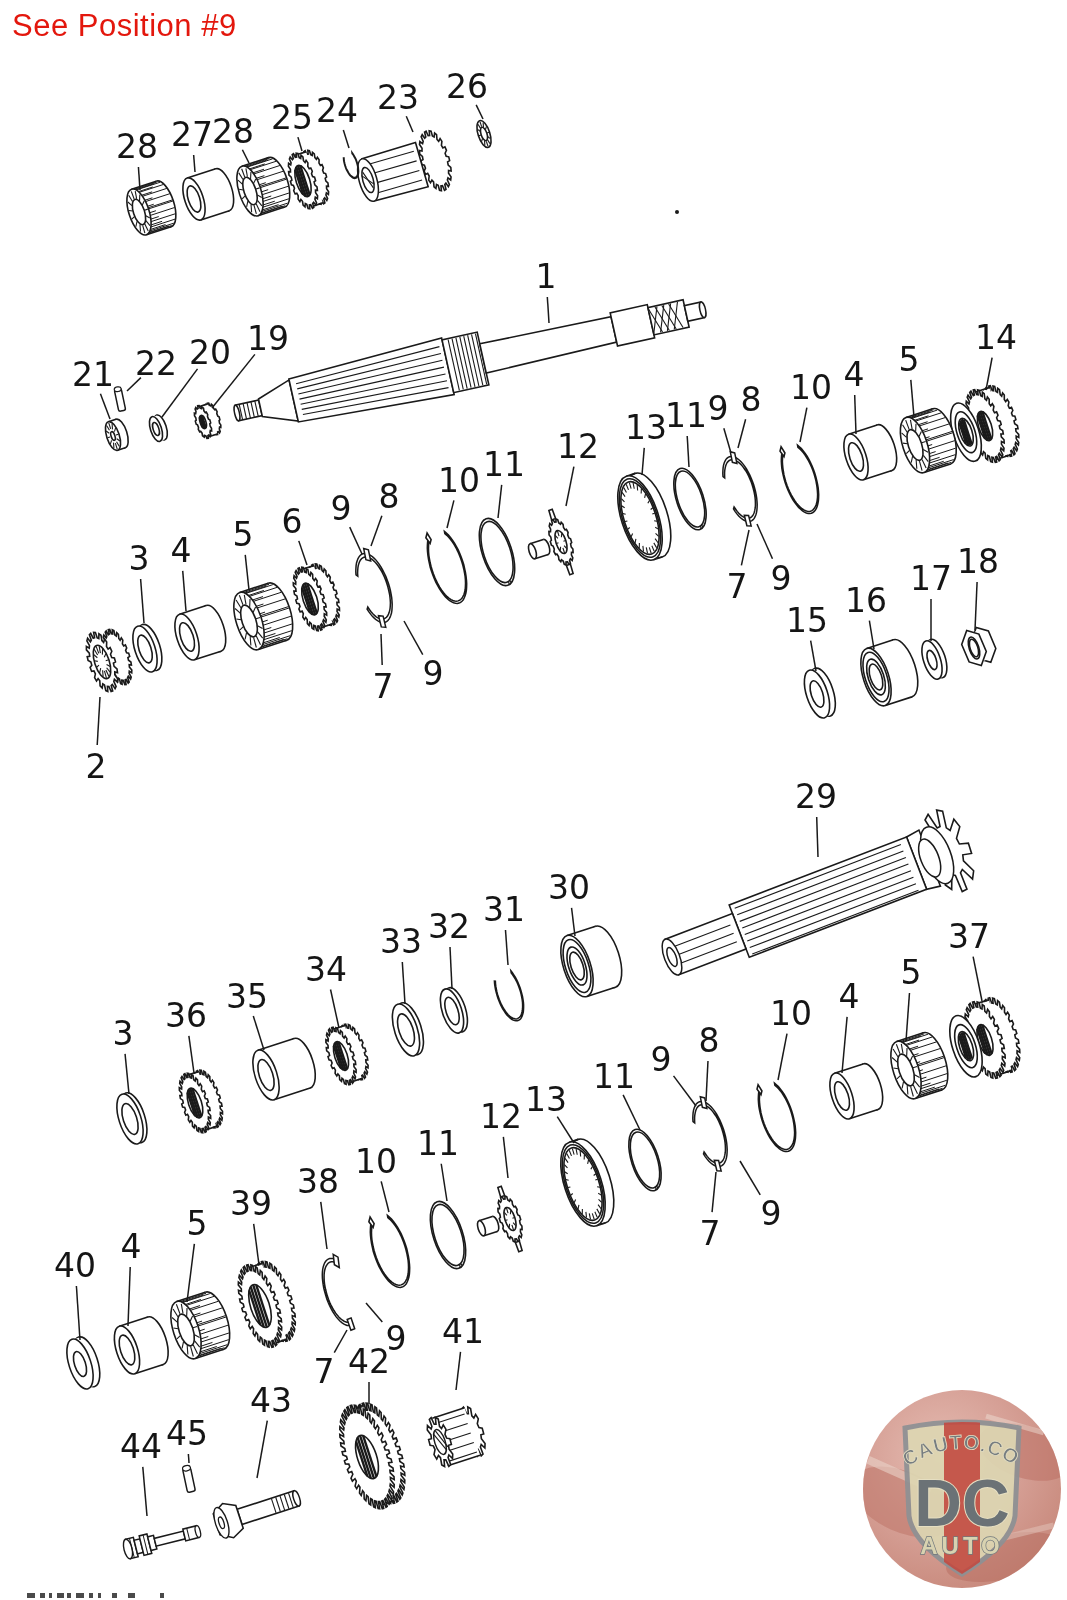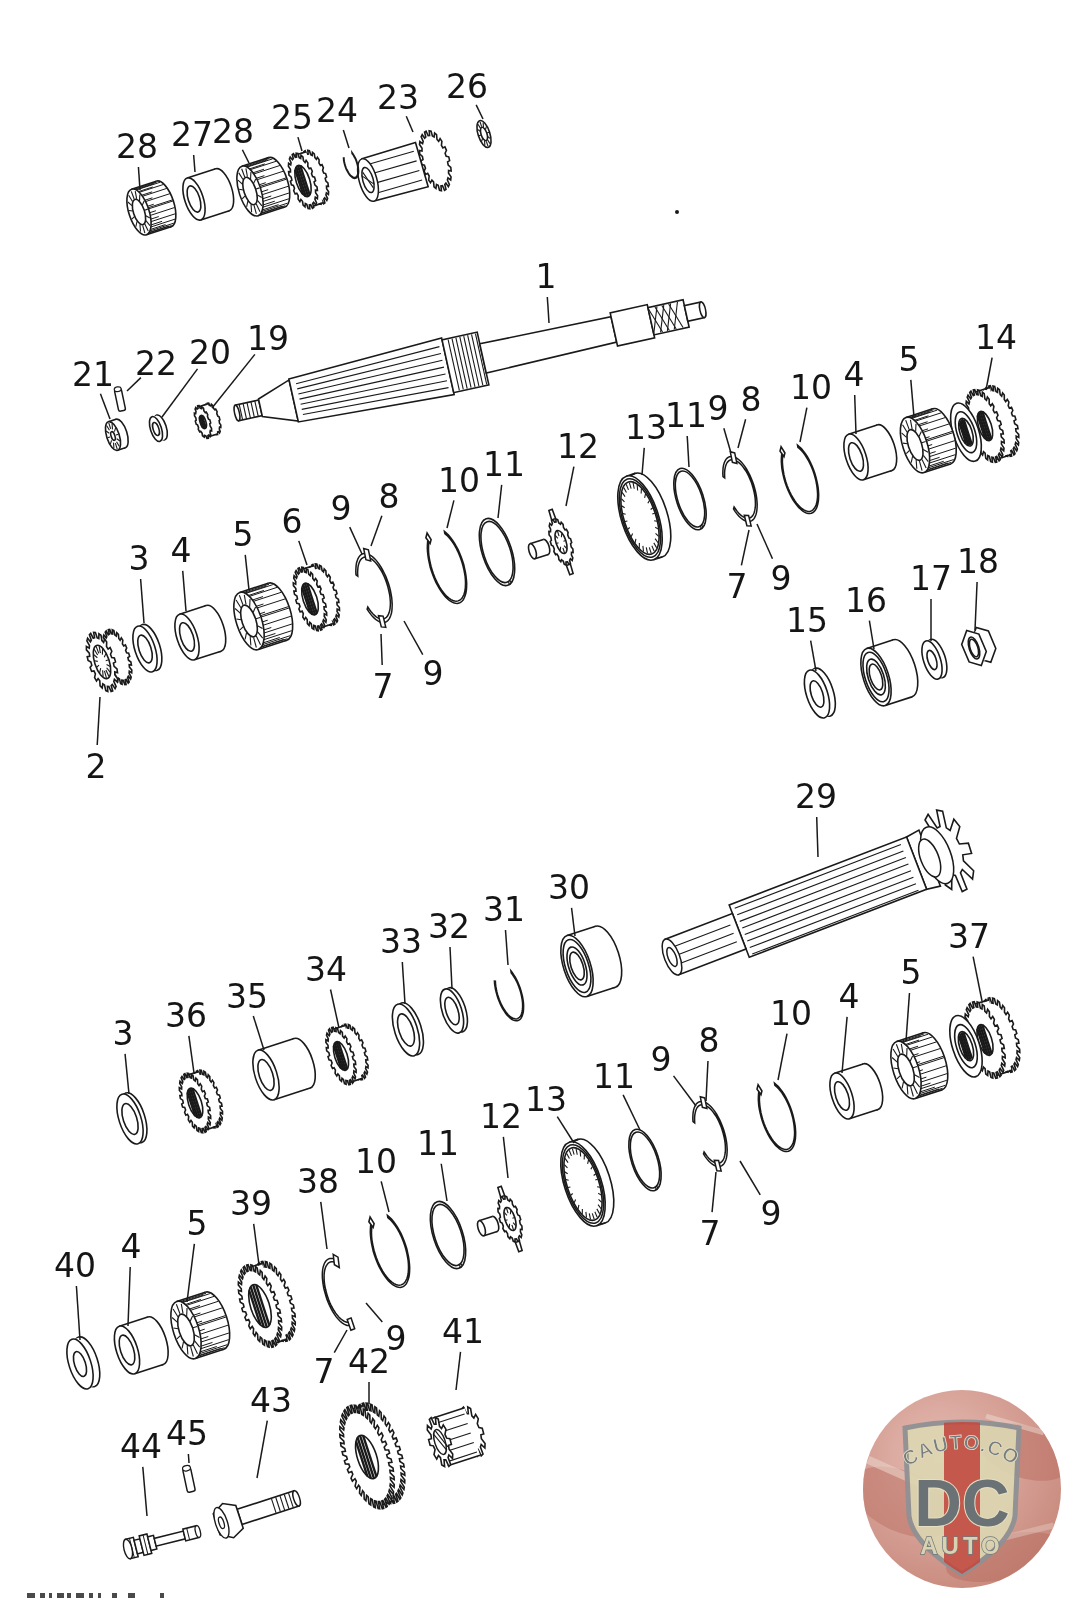--- a/index.html
+++ b/index.html
@@ -7,20 +7,21 @@
   .page{position:absolute;inset:0;background:#fff;}
   .note{position:absolute;left:12px;top:8px;font-size:31px;font-weight:500;letter-spacing:0.5px;font-family:"Liberation Sans",sans-serif;}
   #dsvg{position:absolute;left:0;top:0;}
   .logo{position:absolute;left:855px;top:1382px;width:214px;height:214px;}
   .callout-text{font-family:"DejaVu Sans",sans-serif;font-size:33px;fill:#151515;}
 </style>
 </head>
 <body>
 
 <div class="page">
+  <div class="note" style="color: rgb(227, 23, 13);">See Position #9</div>
 
   <svg id="dsvg" width="1067" height="1600" viewBox="0 0 1067 1600">
       <g>
         <g transform="translate(237 413) rotate(-12.5)">
           <path d="M0 -8L24 -8L24 8L0 8Z" fill="#fff" stroke="#1a1a1a" stroke-width="1.6"></path>
           <line x1="4" y1="-8" x2="4" y2="8" stroke="#1a1a1a" stroke-width="1.1"></line>
           <line x1="8" y1="-8" x2="8" y2="8" stroke="#1a1a1a" stroke-width="1.1"></line>
           <line x1="12" y1="-8" x2="12" y2="8" stroke="#1a1a1a" stroke-width="1.1"></line>
           <line x1="16" y1="-8" x2="16" y2="8" stroke="#1a1a1a" stroke-width="1.1"></line>
           <line x1="20" y1="-8" x2="20" y2="8" stroke="#1a1a1a" stroke-width="1.1"></line>

